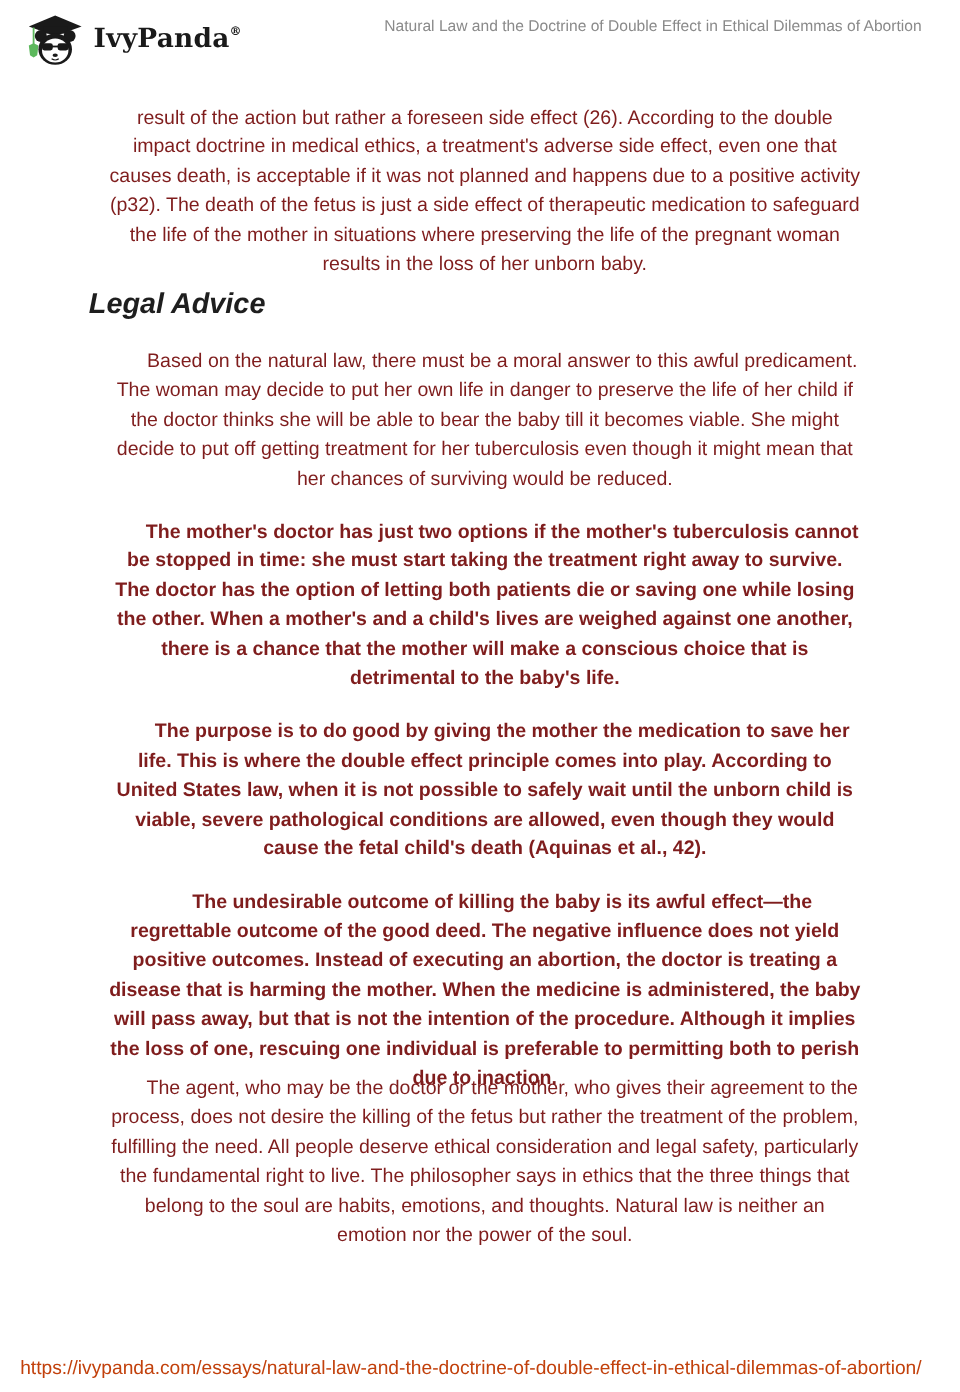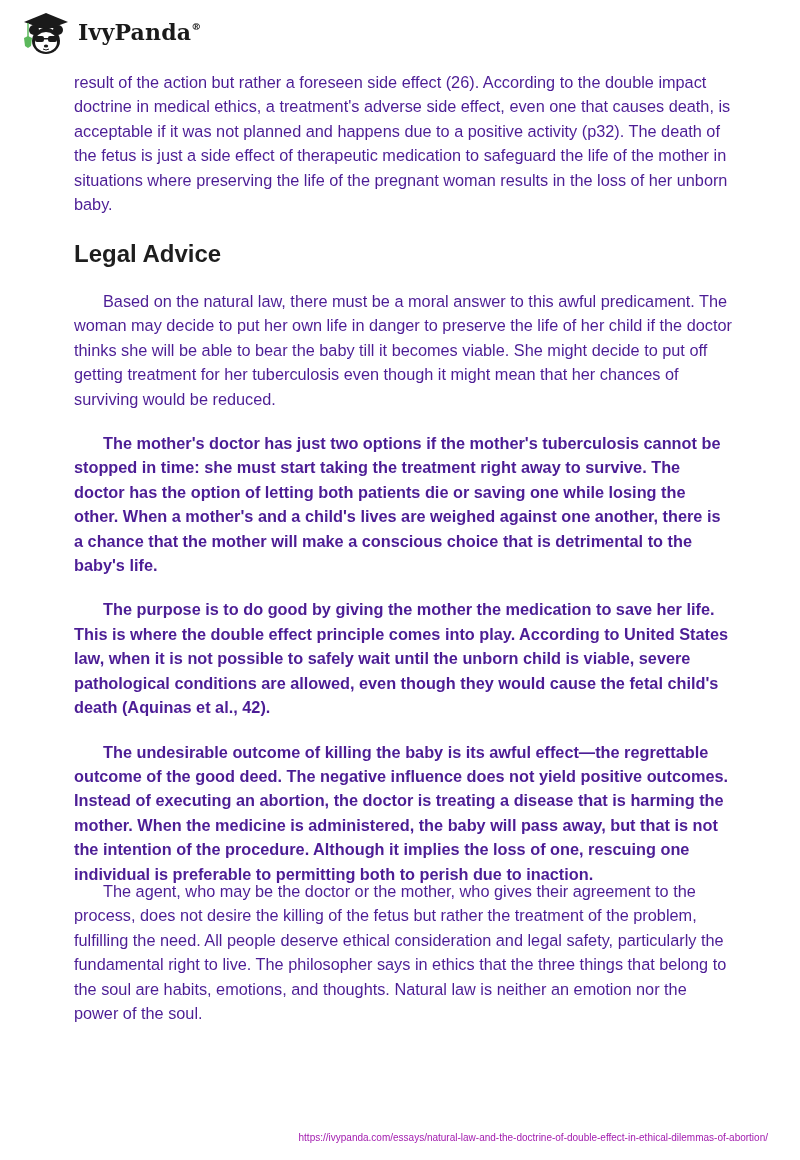--- a/index.html
+++ b/index.html
@@ -14,34 +14,34 @@
       font-family: "DejaVu Serif", "Liberation Serif", serif; font-weight: bold;
       font-size: 22px; color: #1a1a1a; margin-left: 4px; letter-spacing: 0.2px;
     }
     .logo-text sup { font-size: 10px; font-weight: bold; position: relative; top: -2px; }
     .running-title {
       position: absolute; right: 32px; top: 14px; font-size: 13px; color: #8a8a8a;
       white-space: nowrap;
     }
     .content { position: absolute; left: 74px; top: 70px; width: 660px; }
     .content p {
-      margin: 0; font-size: 16.3px; line-height: 24.4px; color: #4c1d95;
+      margin: 16px; font-size: 16.3px; line-height: 24.4px; color: #7f1d1d; text-align: center;
     }
     .content p.indent { text-indent: 29px; }
     .content p + p { margin-top: 20px; font-weight: bold; }
     .content h2 {
       margin: 0; font-size: 24px; font-weight: bold; color: #1e1e1e; line-height: 30px;
     }
     .first-para { position: absolute; left: 0; top: 0; }
     .sec-legal { position: absolute; left: 0; top: 169px; width: 660px; }
-    .sec-legal h2 { margin-bottom: 20px; }
+    .sec-legal h2 { margin-bottom: 20px; font-style: italic; }
     .sec-concl { position: absolute; left: 0; top: 809px; width: 660px; }
     .sec-concl h2 { margin-bottom: 20px; }
     .footer-url {
-      position: absolute; right: 32px; top: 1132px; font-size: 10px; color: #a21caf;
+      position: absolute; right: 32px; top: 1132px; font-size: 16px; color: #c2410c;
       white-space: nowrap; text-decoration: none;
     }
   </style>
 </head>
 <body>
 
 <div class="header">
   <div class="logo">
     <svg class="logo-mark" viewBox="0 0 56 48">
 
@@ -59,20 +59,21 @@
 
       <rect x="17" y="28" width="9" height="6" rx="2" fill="#1a1a1a"></rect>
       <rect x="30" y="28" width="9" height="6" rx="2" fill="#1a1a1a"></rect>
       <rect x="25" y="30" width="6" height="1.5" fill="#1a1a1a"></rect>
 
       <ellipse cx="28" cy="38" rx="2.2" ry="1.5" fill="#1a1a1a"></ellipse>
       <path d="M25,41 Q28,43 31,41" stroke="#1a1a1a" stroke-width="1" fill="none"></path>
     </svg>
     <span class="logo-text"><span>IvyPanda</span><sup>®</sup></span>
   </div>
+  <div class="running-title">Natural Law and the Doctrine of Double Effect in Ethical Dilemmas of Abortion</div>
 </div>
 
 <div class="content">
   <p class="first-para">result of the action but rather a foreseen side effect (26). According to the double impact doctrine in medical ethics, a treatment's adverse side effect, even one that causes death, is acceptable if it was not planned and happens due to a positive activity (p32). The death of the fetus is just a side effect of therapeutic medication to safeguard the life of the mother in situations where preserving the life of the pregnant woman results in the loss of her unborn baby.</p>
 
   <section class="sec-legal">
     <h2>Legal Advice</h2>
     <p class="indent">Based on the natural law, there must be a moral answer to this awful predicament. The woman may decide to put her own life in danger to preserve the life of her child if the doctor thinks she will be able to bear the baby till it becomes viable. She might decide to put off getting treatment for her tuberculosis even though it might mean that her chances of surviving would be reduced.</p>
     <p class="indent">The mother's doctor has just two options if the mother's tuberculosis cannot be stopped in time: she must start taking the treatment right away to survive. The doctor has the option of letting both patients die or saving one while losing the other. When a mother's and a child's lives are weighed against one another, there is a chance that the mother will make a conscious choice that is detrimental to the baby's life.</p>
     <p class="indent">The purpose is to do good by giving the mother the medication to save her life. This is where the double effect principle comes into play. According to United States law, when it is not possible to safely wait until the unborn child is viable, severe pathological conditions are allowed, even though they would cause the fetal child's death (Aquinas et al., 42).</p>

